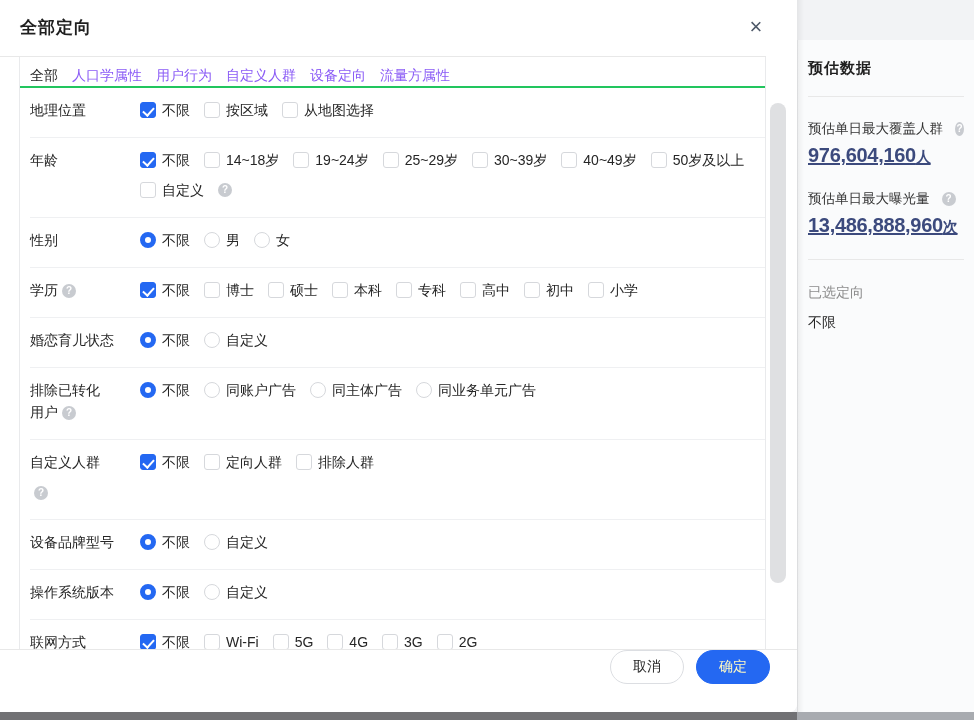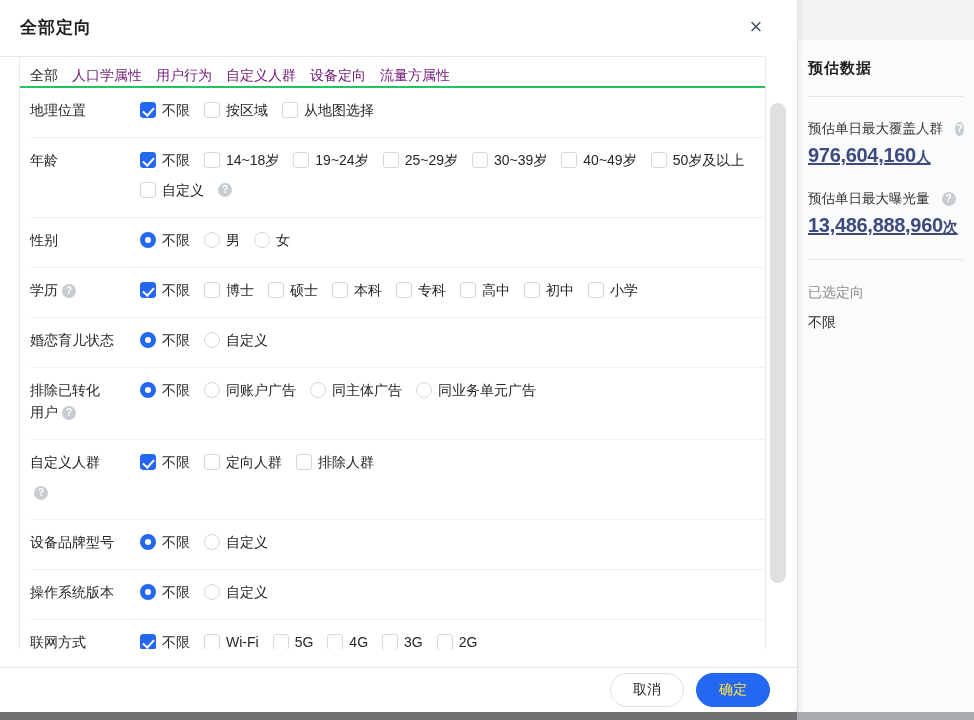--- a/index.html
+++ b/index.html
@@ -23,21 +23,21 @@
     border-left:1px solid #e9eaec; border-right:1px solid #e9eaec;
     overflow:hidden; background:#fff; }
 
   
   .scrollbar-thumb { position:absolute; right:11px; top:46px; width:16px; height:480px;
     background:#dfe0e2; border-radius:8px; }
 
   
   .tab-bar { display:flex; gap:14px; padding:7px 10px 0 10px; height:31px;
     border-bottom:2px solid #22c55e; align-items:flex-start; }
-  .tab { font-size:14px; color:#701a75; line-height:22px; cursor:pointer; white-space:nowrap; }
+  .tab { font-size:14px; color:#8b5cf6; line-height:22px; cursor:pointer; white-space:nowrap; }
   .tab.active { color:#262626; }
 
   
   .rows { padding-left:10px; }
   .row { display:flex; align-items:flex-start; border-bottom:1px solid #eff0f2;
     padding:11px 0 16px 0; }
   .row-label { width:95px; flex:0 0 95px; font-size:14px; color:#262626;
     line-height:22px; }
   .row-options { margin-left:15px; flex:1; display:flex; flex-direction:column; gap:8px; }
   .opt-line { display:flex; flex-wrap:nowrap; gap:14px; align-items:center; }
@@ -54,27 +54,27 @@
     background:#fff; flex:0 0 16px; }
   .rad.on { border:5px solid #2468f2; }
 
   .help { display:inline-block; width:14px; height:14px; border-radius:50%;
     background:#c8cbd0; color:#fff; font-size:10px; font-weight:700; line-height:14px;
     text-align:center; vertical-align:middle; cursor:pointer; }
   .row-label .help { margin-left:4px; }
   .label-help-below { margin-top:8px; }
 
   
-  .modal-footer { position:absolute; left:0; right:0; bottom:0; height:45px;
-    border-top:1px solid #e8e8e8; background:#fff; display:flex; align-items:center;
+  .modal-footer { position:absolute; left:0; right:0; bottom:0; height:63px;
+    border-top:1px solid #e8e8e8; background:#fff; display:flex; align-items:flex-start;
     justify-content:flex-end; gap:12px; padding-right:27px; }
   .btn { height:34px; min-width:70px; padding:0 22px; border-radius:17px; font-size:14px;
     display:inline-flex; align-items:center; justify-content:center; cursor:pointer; }
   .btn-cancel { background:#fff; border:1px solid #dcdee2; color:#262626; }
-  .btn-confirm { background:#2468f2; border:1px solid #2468f2; color:#fde047; }
+  .btn-confirm { background:#2468f2; border:1px solid #2468f2; color:#fef9c3; }
 
   
   .panel { position:absolute; left:797px; top:0; width:177px; height:712px;
     background:#fafbfc; border-left:1px solid #e9eaec; padding:0 10px;margin-top:40px; }
   .panel-shadow { position:absolute; left:797px; top:0; width:7px; height:712px;
     background:linear-gradient(to right, rgba(0,0,0,0.06), rgba(0,0,0,0)); pointer-events:none; }
   .panel-title { font-size:15px; font-weight:700; color:#1f1f1f; padding-top:19px;
     letter-spacing:1px; }
   .panel-divider { height:1px; background:#e8e8e8; margin-top:18px; }
   .metric-label { margin-top:23px; font-size:13.5px; color:#333; display:flex;

